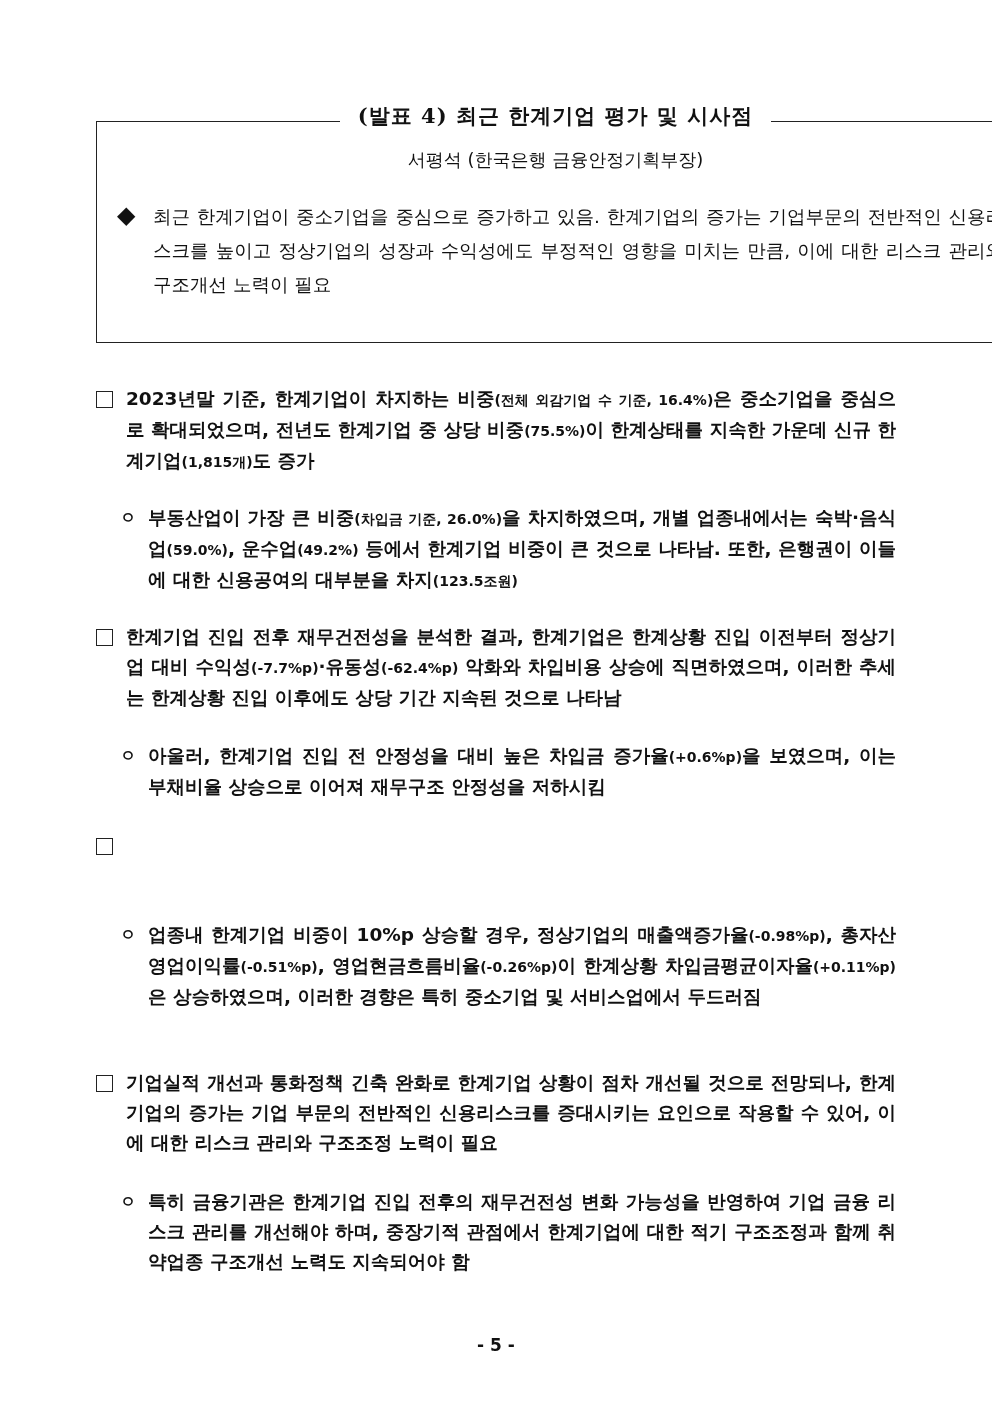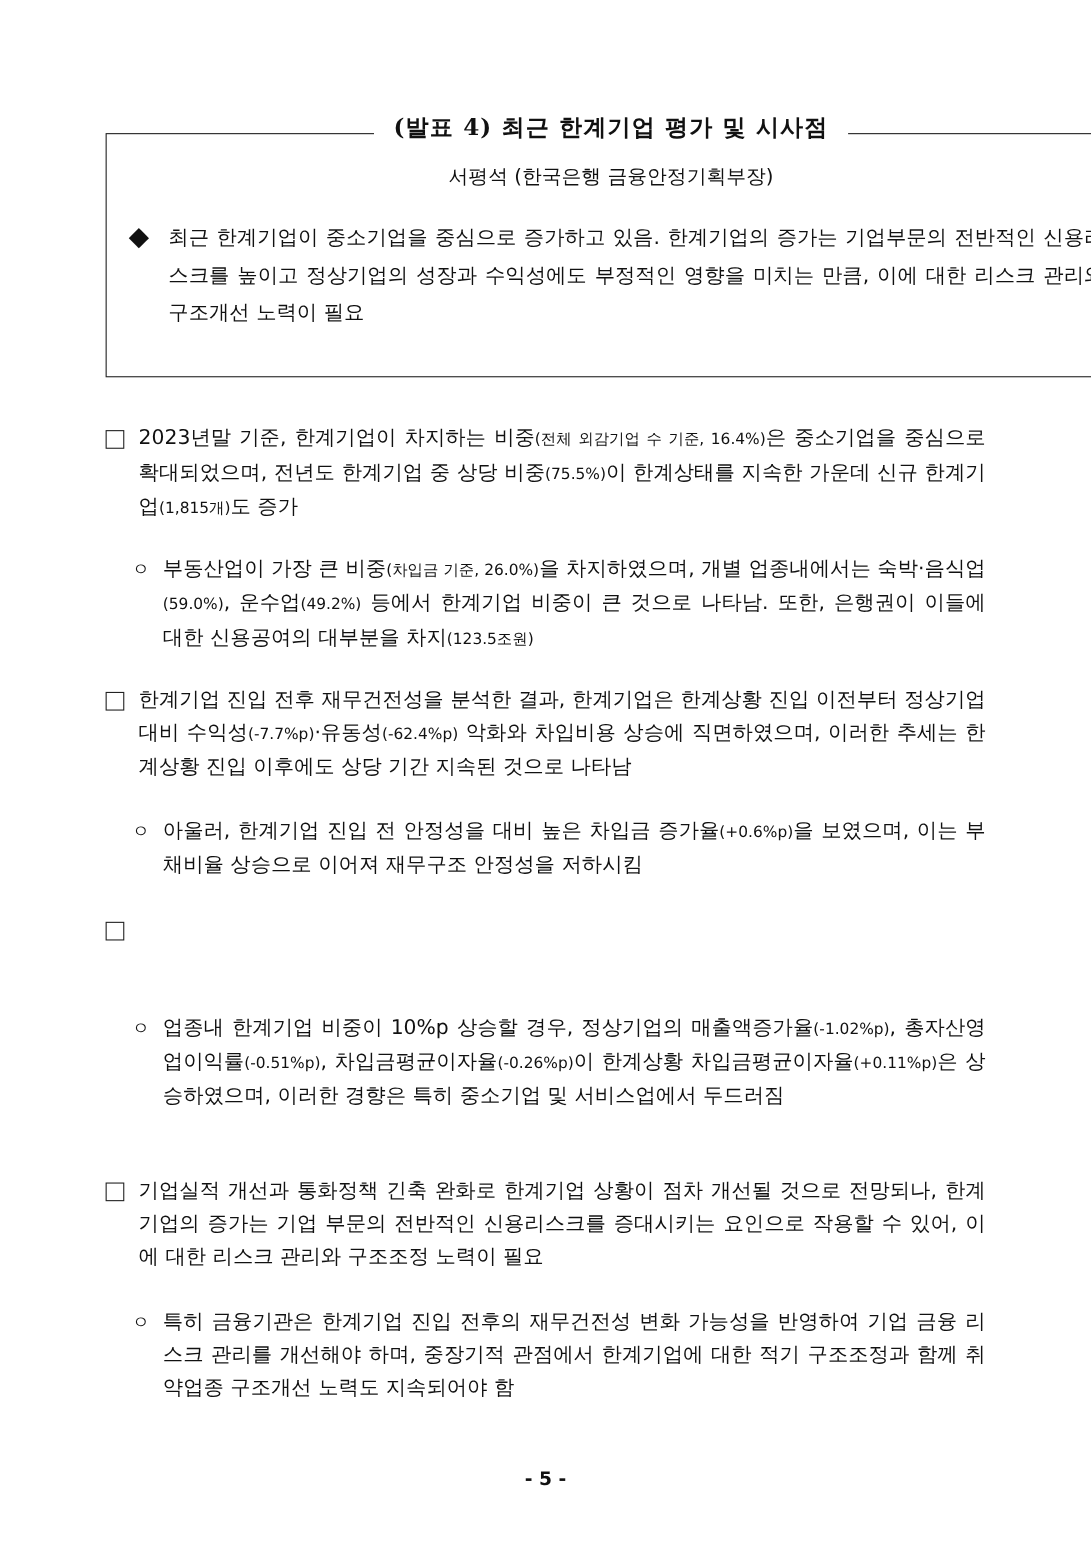--- a/index.html
+++ b/index.html
@@ -31,20 +31,21 @@
       text-align: justify; padding-left: 36px;
     }
     .summary .diamond {
       position: absolute; left: 0; top: 0; font-size: 24px; line-height: 30px;
     }
     .para {
       position: absolute; left: 96px; width: 800px;
       font-size: 18.5px; line-height: 30px;
       font-family: "DejaVu Sans", "Liberation Sans", sans-serif;
       text-align: justify;
+      font-weight: bold;
     }
     .para.sq { padding-left: 30px; box-sizing: border-box; }
     .para.sq .mark {
       position: absolute; left: 0; top: 7px; width: 17px; height: 17px;
       border: 1px solid #222; box-sizing: border-box;
     }
     .para.ci { left: 120px; width: 776px; padding-left: 28px; box-sizing: border-box; }
     .para.ci .mark {
       position: absolute; left: 0; top: 0; font-size: 16px;
     }
@@ -85,21 +86,21 @@
 <div class="para ci" style="top:741px;">
   <span class="mark">ㅇ</span>
   <span>아울러, 한계기업 진입 전 안정성을 대비 높은 차입금 증가율</span><span class="small">(+0.6%p)</span><span>을 보였으며, 이는 부채비율 상승으로 이어져 재무구조 안정성을 저하시킴</span>
 </div>
 
 <div class="para sq" style="top:831px;">
   <span class="mark"></span>
 </div>
 <div class="para ci" style="top:920px;">
   <span class="mark">ㅇ</span>
-  <span>업종내 한계기업 비중이 10%p 상승할 경우, 정상기업의 매출액증가율</span><span class="small">(-1.02%p)</span><span>, 총자산영업이익률</span><span class="small">(-0.51%p)</span><span>, 차입금평균이자율</span><span class="small">(-0.26%p)</span><span>이 한계상황 차입금평균이자율</span><span class="small">(+0.11%p)</span><span>은 상승하였으며, 이러한 경향은 특히 중소기업 및 서비스업에서 두드러짐</span>
+  <span>업종내 한계기업 비중이 10%p 상승할 경우, 정상기업의 매출액증가율</span><span class="small">(-0.98%p)</span><span>, 총자산영업이익률</span><span class="small">(-0.51%p)</span><span>, 영업현금흐름비율</span><span class="small">(-0.26%p)</span><span>이 한계상황 차입금평균이자율</span><span class="small">(+0.11%p)</span><span>은 상승하였으며, 이러한 경향은 특히 중소기업 및 서비스업에서 두드러짐</span>
 </div>
 
 <div class="para sq" style="top:1068px;">
   <span class="mark"></span>
   <span>기업실적 개선과 통화정책 긴축 완화로 한계기업 상황이 점차 개선될 것으로 전망되나, 한계기업의 증가는 기업 부문의 전반적인 신용리스크를 증대시키는 요인으로 작용할 수 있어, 이에 대한 리스크 관리와 구조조정 노력이 필요</span>
 </div>
 <div class="para ci" style="top:1187px;">
   <span class="mark">ㅇ</span>
   <span>특히 금융기관은 한계기업 진입 전후의 재무건전성 변화 가능성을 반영하여 기업 금융 리스크 관리를 개선해야 하며, 중장기적 관점에서 한계기업에 대한 적기 구조조정과 함께 취약업종 구조개선 노력도 지속되어야 함</span>
 </div>

